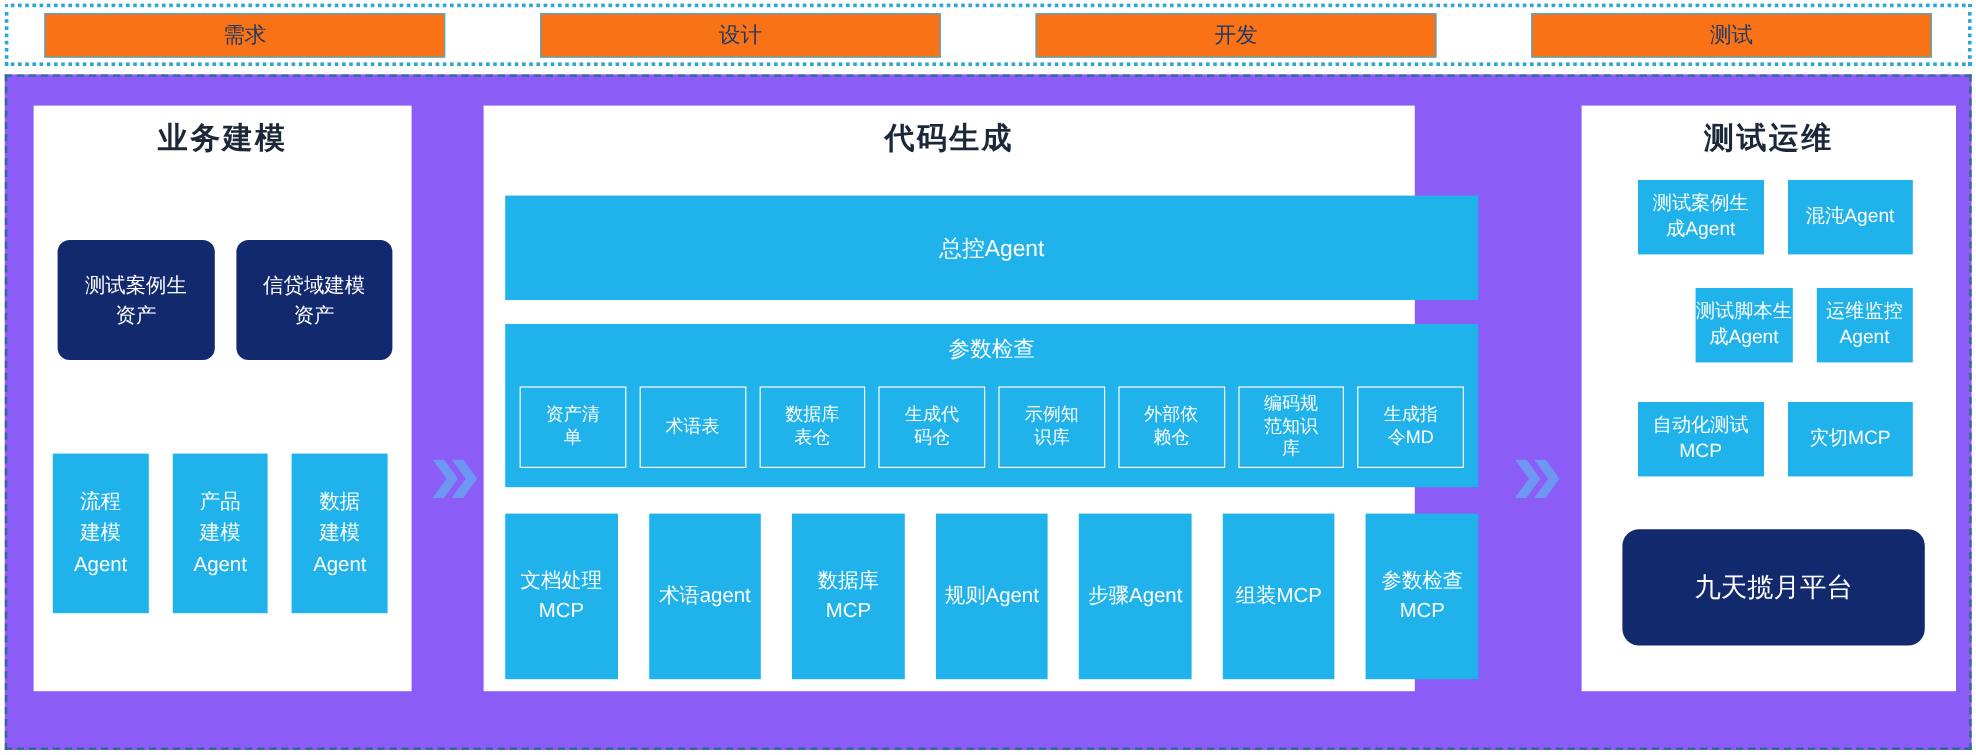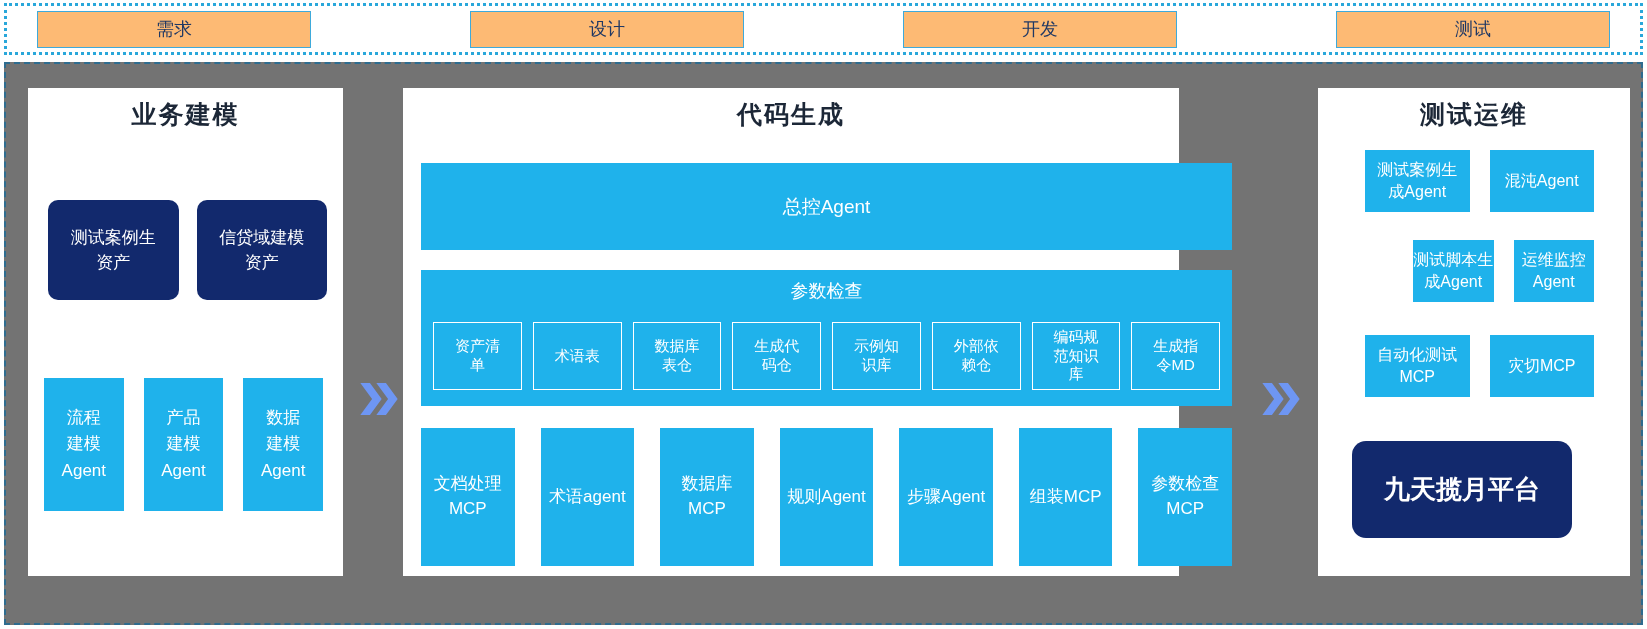--- a/index.html
+++ b/index.html
@@ -3,26 +3,26 @@
 <meta charset="utf-8">
 <style>
   * { margin:0; padding:0; box-sizing:border-box; }
   html,body { width:1647px; height:629px; background:#ffffff;
     font-family:"Liberation Sans","DejaVu Sans",sans-serif; overflow:hidden; position:relative; }
 
   
   .phase-strip { position:absolute; left:4px; top:3px; width:1639px; height:52px;
     background:#ffffff; border:3px dotted #29A7DA;
     display:flex; align-items:center; justify-content:space-between; padding:0 30px; }
-  .phase-box { width:274px; height:37px; background:#fdba74; border:1.5px solid #3EAADB;
+  .phase-box { width:334px; height:37px; background:#f97316; border:1.5px solid #3EAADB;
     color:#1F3864; font-size:18px; display:flex; align-items:center; justify-content:center; }
 
   
   .main-canvas { position:absolute; left:4px; top:62px; width:1639px; height:563px;
-    background:#737373; border:2px dashed #2E6C8F; }
+    background:#8b5cf6; border:2px dashed #2E6C8F; }
 
   .panel { position:absolute; top:24px; height:488px; background:#ffffff; }
   .panel-title { display:block; text-align:center; margin-top:10px;
     font-size:25px; font-weight:bold; color:#1C2737; letter-spacing:2px; }
 
   .cyan { background:#1FB2EB; color:#ffffff; }
   .navy { background:#12296D; color:#ffffff; }
   .cbox { display:flex; align-items:center; justify-content:center; text-align:center;
     white-space:pre-line; }
 
@@ -43,22 +43,22 @@
   .context-item { flex:1; border:1.5px solid #ffffff; color:#fff; font-size:15px; line-height:1.25; }
   .tools-row { position:absolute; top:340px; left:18px; width:811px; height:138px;
     display:flex; gap:26px; }
   .tool-box { flex:1; font-size:17px; line-height:1.45; }
 
   
   .panel-right { left:1312px; width:312px; }
   .rgrid-row { position:absolute; left:15px; right:36px; display:flex; gap:20px;margin-left:32px; }
   .r1 { top:62px; } .r2 { top:152px;padding-left:48px; } .r3 { top:247px; }
   .rbox { flex:1; height:62px; font-size:16px; line-height:1.4; }
-  .platform-box { position:absolute; left:34px; top:353px; width:220px; height:97px;
-    border-radius:14px; font-size:26px;font-weight:bold; }
+  .platform-box { position:absolute; left:34px; top:353px; width:252px; height:97px;
+    border-radius:14px; font-size:22px; }
 
   
   .flow-arrow { position:absolute; width:44px; height:33px; display:flex;
     align-items:center; justify-content:center; }
   .arrow1 { left:351px; top:318px; }
   .arrow2 { left:1253px; top:318px; }
   .flow-arrow svg { display:block; }
 </style>
 </head>
 <body>

